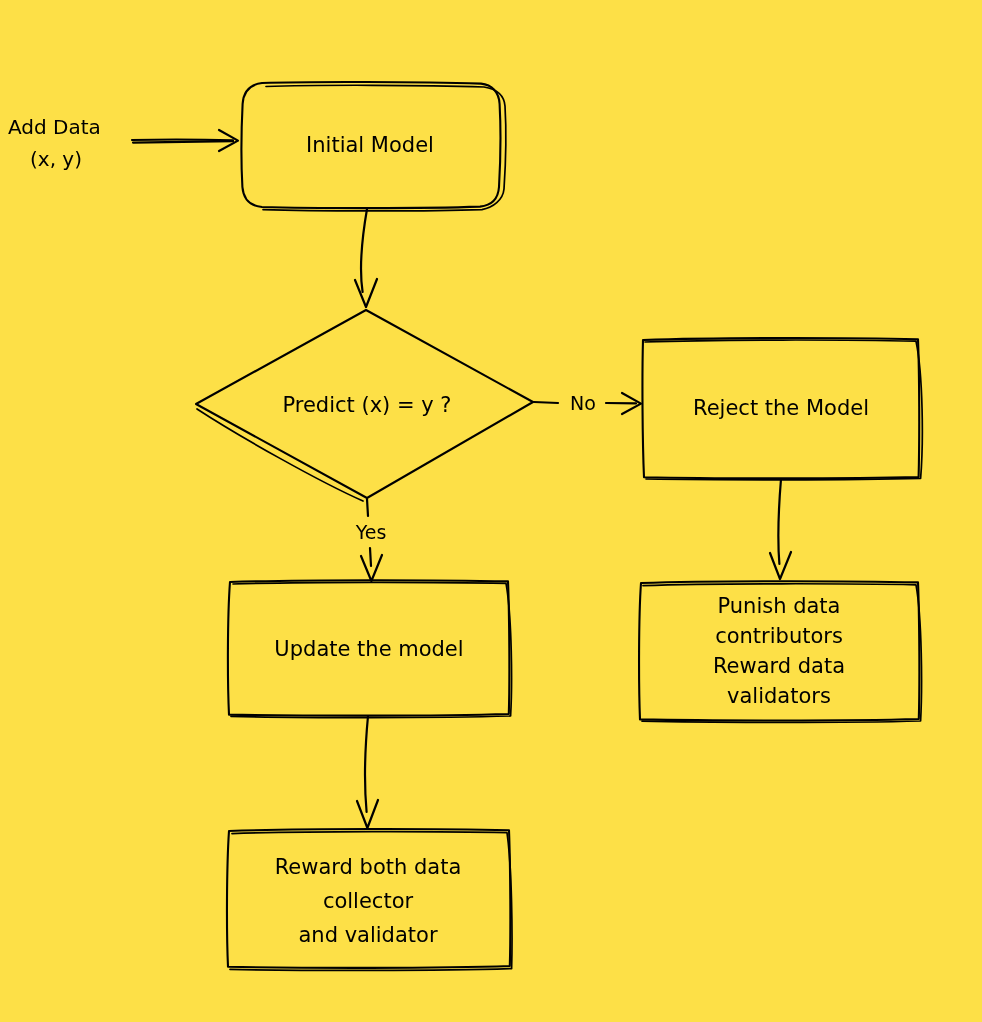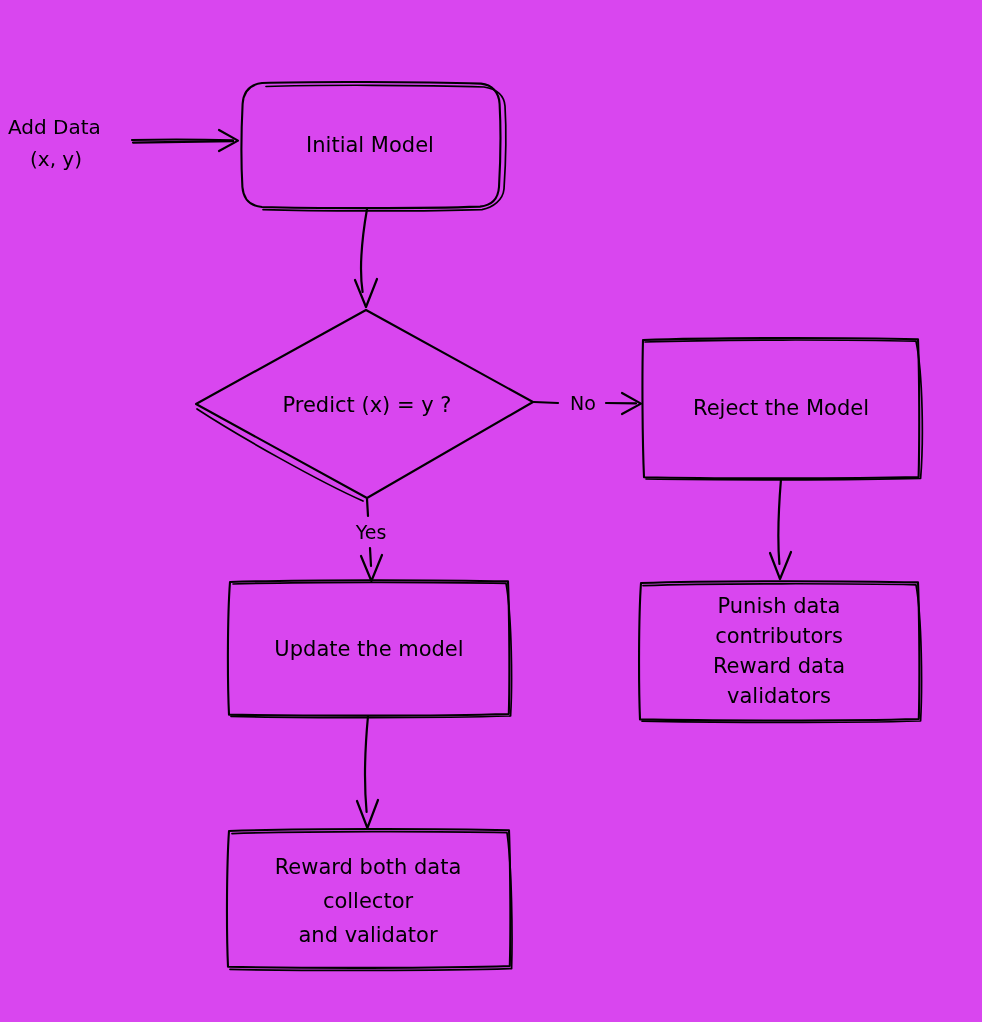--- a/index.html
+++ b/index.html
@@ -10,21 +10,21 @@
   body {
     width: 982px;
     height: 1022px;
     overflow: hidden;
     font-family: "DejaVu Sans", sans-serif;
   }
   #flowchart-root {
     position: relative;
     width: 982px;
     height: 1022px;
-    background: #d946ef;
+    background: #fde047;
   }
   svg#chart-svg {
     display: block;
     width: 982px;
     height: 1022px;
   }
   .shape-stroke {
     fill: none;
     stroke: #000000;
     stroke-width: 2.1;

